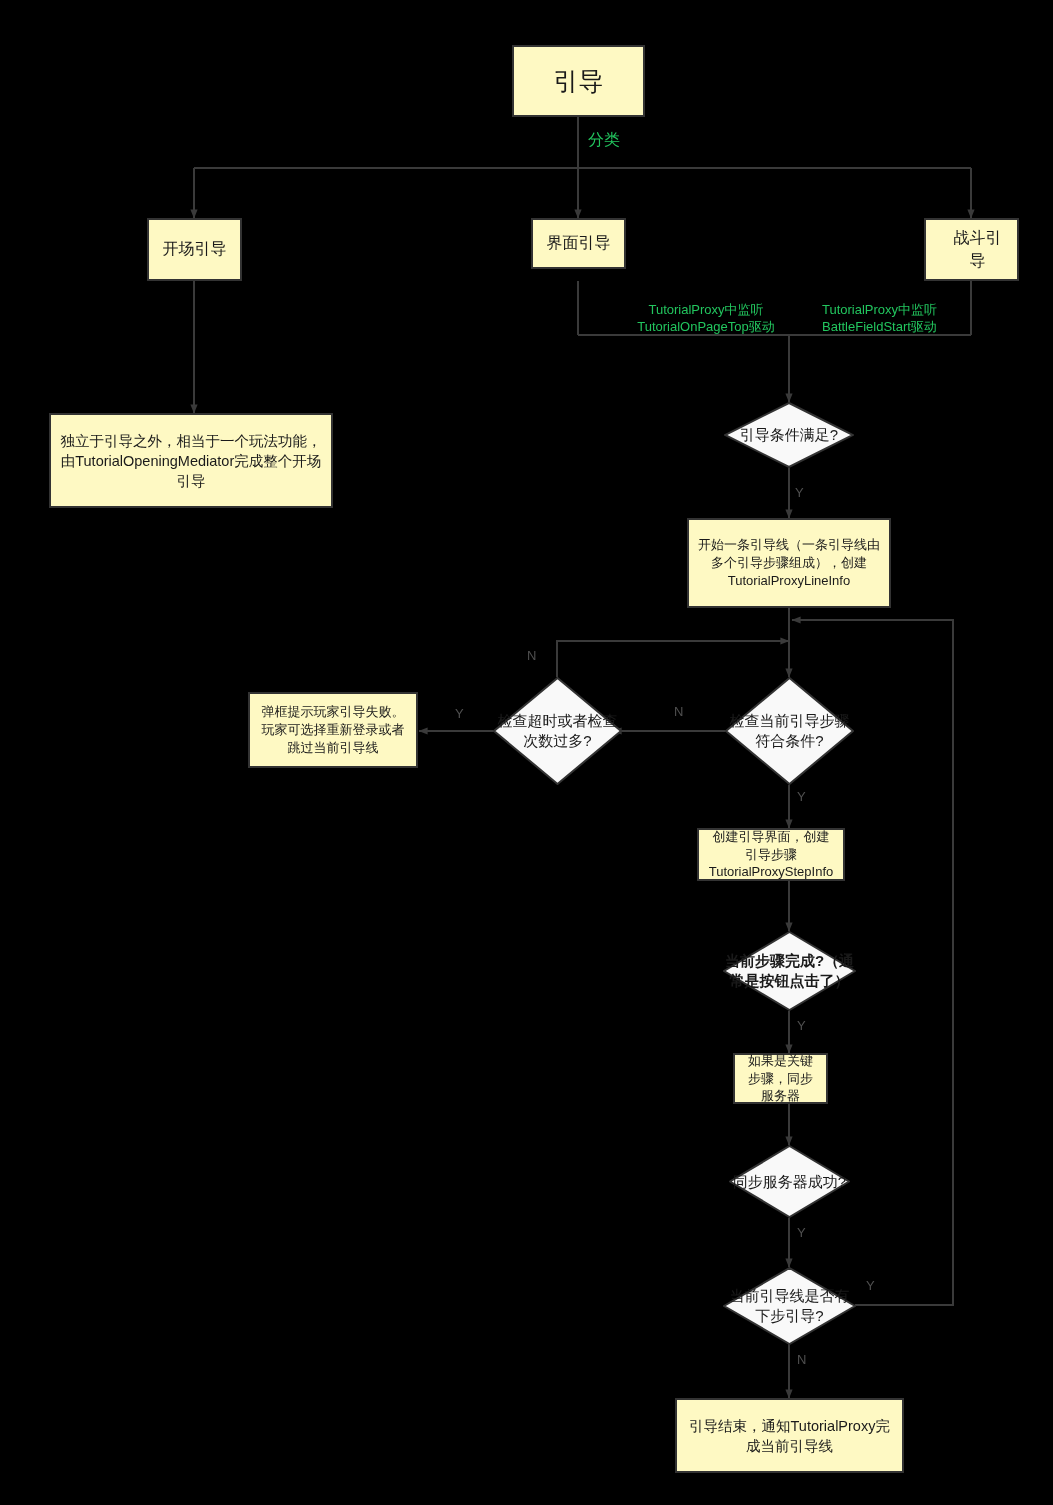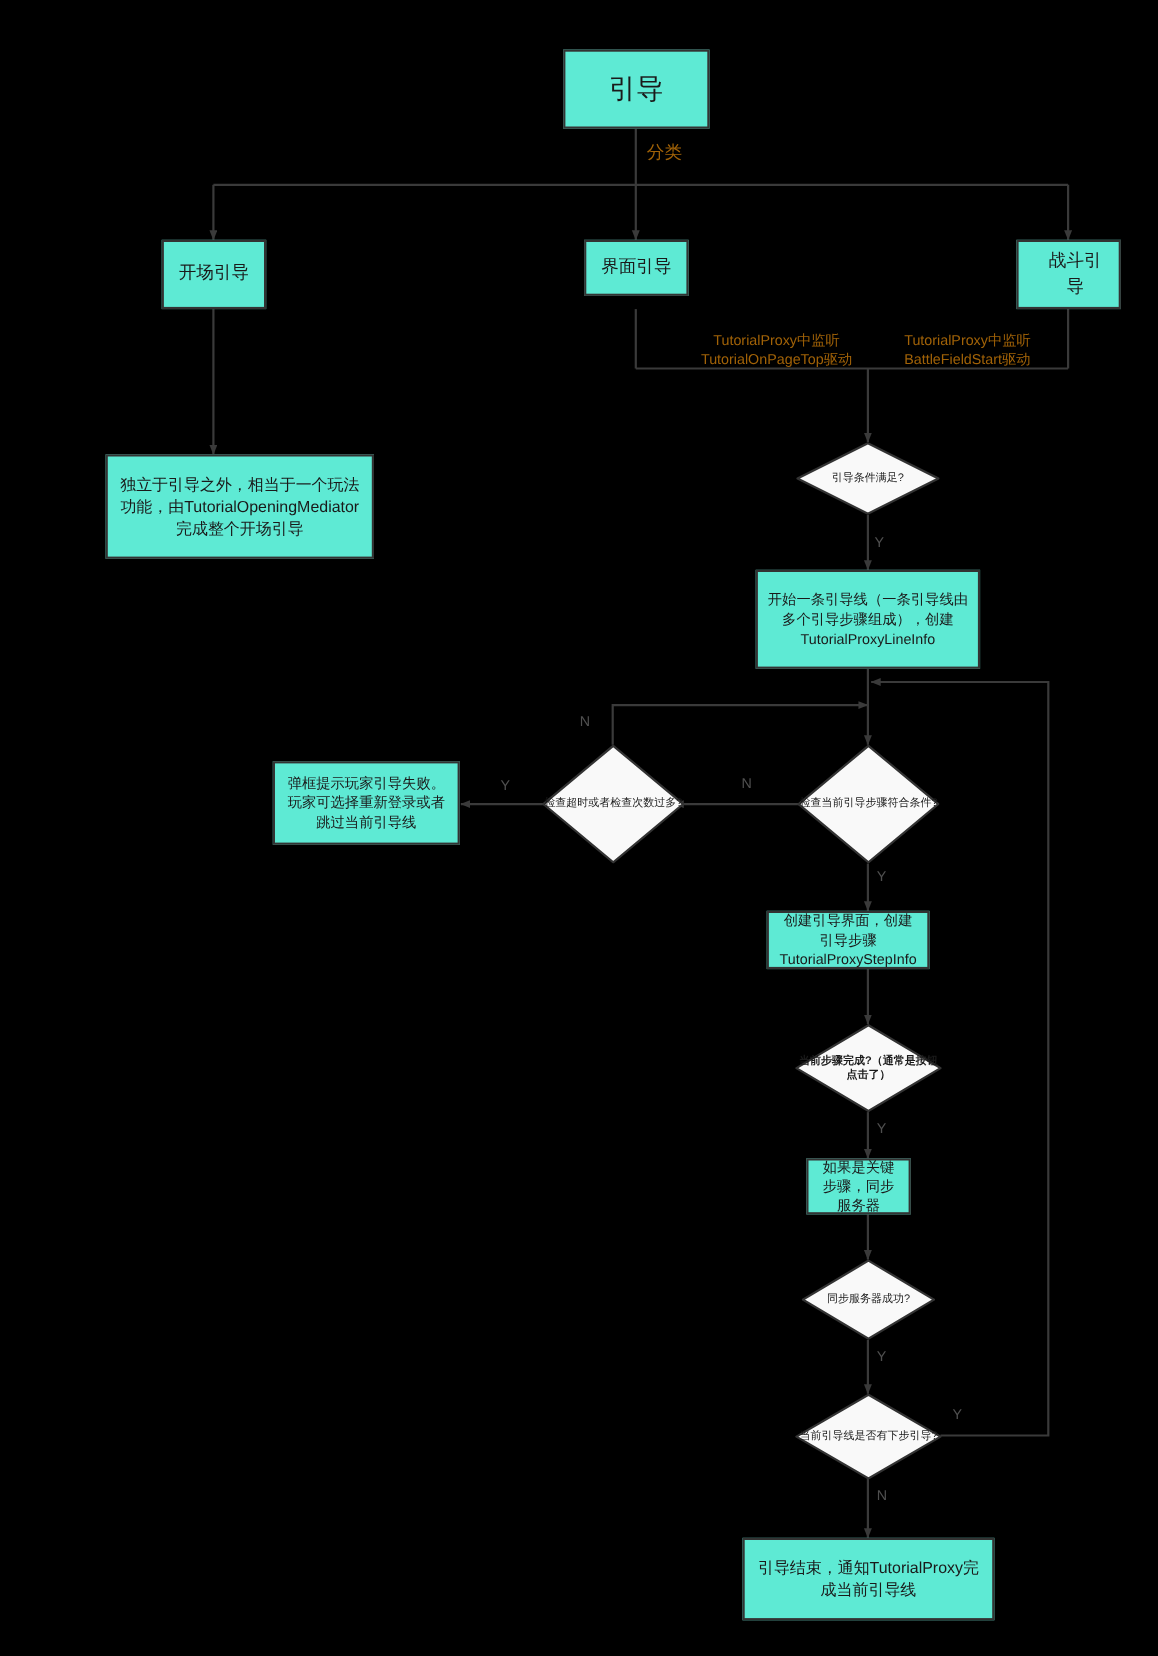--- a/index.html
+++ b/index.html
@@ -14,21 +14,21 @@
 
   
   .node{
     position:absolute;
     box-sizing:border-box;
     display:flex;align-items:center;justify-content:center;
     text-align:center;
     color:#1a1a1a;
   }
   .box{
-    background:#5eead4;
+    background:#fef9c3;
     border:2px solid #333333;
   }
   .box .txt{
     display:block;
     padding:0 8px;
     line-height:1.38;
     white-space:pre-line;
   }
   .diamond{background:transparent;}
   .diamond .dshape{position:absolute;left:0;top:0;width:100%;height:100%;}
@@ -38,26 +38,26 @@
     white-space:pre-line;
     display:block;
     width:100%;
   }
 
   
   .t-title{font-size:25px;}
   .t-lvl2{font-size:16px;}
   .t-body{font-size:14.5px;}
   .t-small{font-size:13px;}
-  .t-dia{font-size:10px;}
+  .t-dia{font-size:15px;}
 
   
   .elabel{
     position:absolute;
-    color:#a16207;
+    color:#22c55e;
     font-size:13px;
     line-height:1.3;
     white-space:pre-line;
     text-align:center;
   }
   .elabel.big{font-size:16px;}
   .elabel.yn{font-size:13px;color:#4f4f4f;}
 </style>
 </head>
 <body>
@@ -125,21 +125,21 @@
   </div>
 
   <div class="node box" style="left:531px;top:218px;width:95px;height:51px;">
     <span class="txt t-lvl2">界面引导</span>
   </div>
 
   <div class="node box" style="left:924px;top:218px;width:95px;height:63px;padding-left:12px;">
     <span class="txt t-lvl2">战斗引导</span>
   </div>
 
-  <div class="node box" style="left:49px;top:413px;width:244px;height:95px;margin-left:47px;">
+  <div class="node box" style="left:49px;top:413px;width:284px;height:95px;">
     <span class="txt t-body">独立于引导之外，相当于一个玩法功能，由TutorialOpeningMediator完成整个开场引导</span>
   </div>
 
   <div class="node diamond" style="left:724px;top:402px;width:130px;height:66px;">
     <svg class="dshape" viewBox="0 0 130 66" preserveAspectRatio="none">
       <polygon points="65,1 129,33 65,65 1,33" fill="#f9f9f9" stroke="#333333" stroke-width="2"></polygon>
     </svg>
     <span class="txt t-dia">引导条件满足?</span>
   </div>
 

